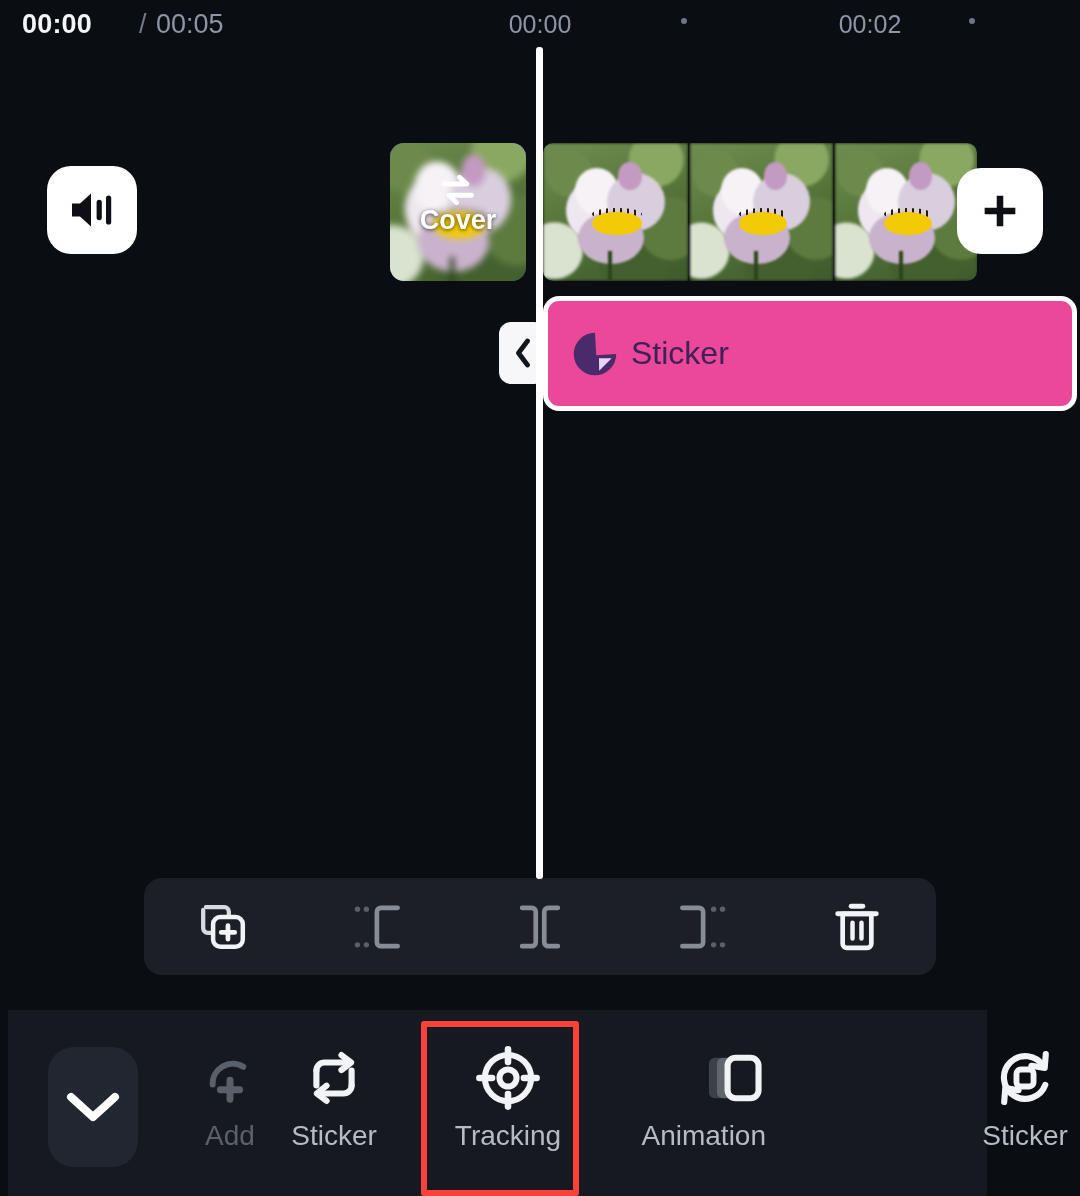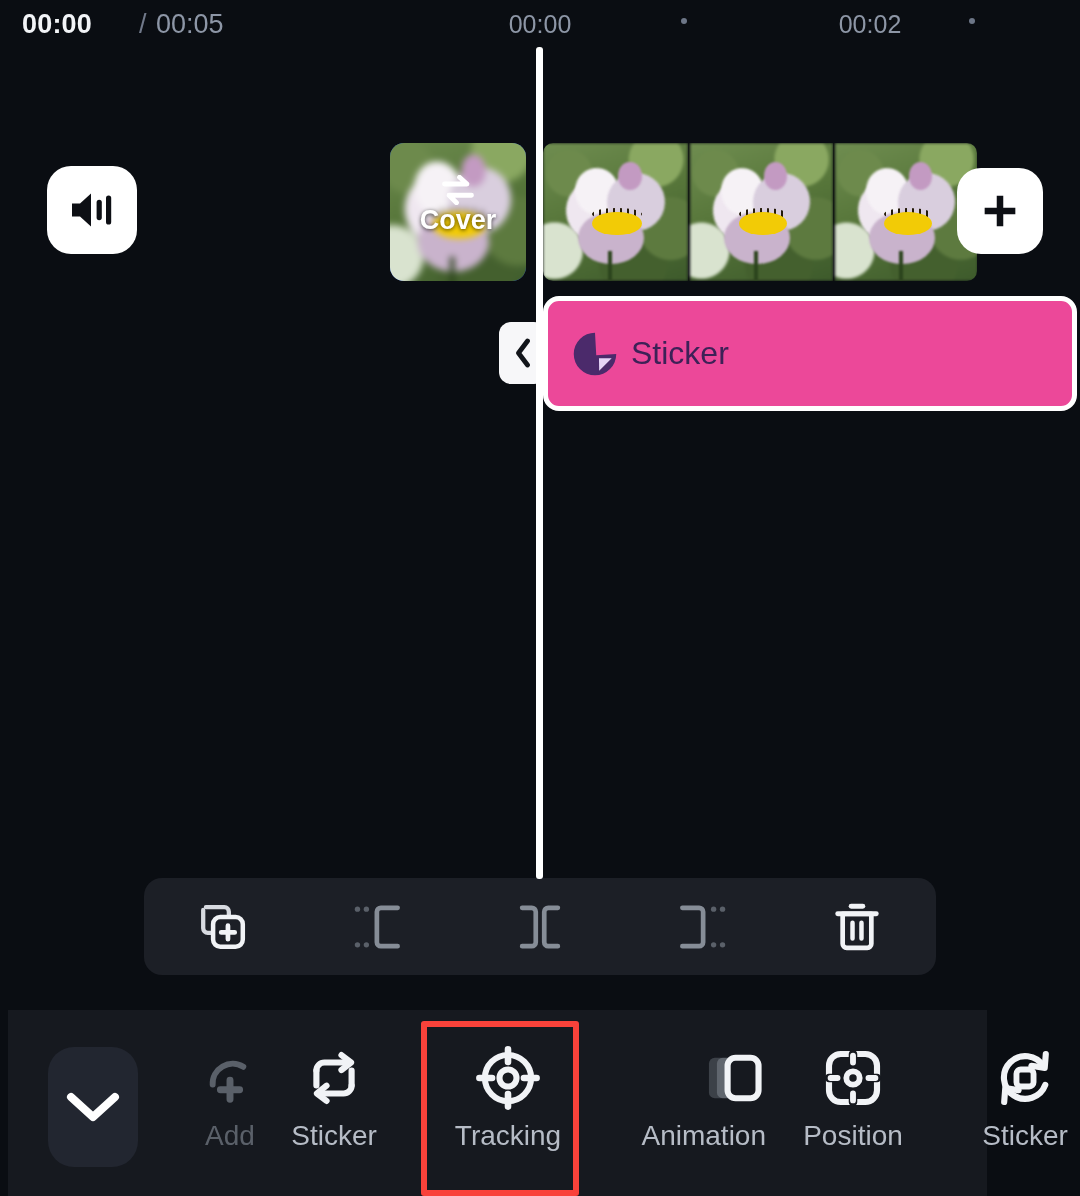--- a/index.html
+++ b/index.html
@@ -329,31 +329,20 @@
         <div class="nav-item" style="left: 584px; align-items: flex-end;">
           <div class="nav-icon">
             <svg width="64" height="64" viewBox="0 0 24 24">
               <rect x="2.6" y="4.4" width="7" height="15.2" rx="2.2" fill="#3c4148"></rect>
               <rect x="5.6" y="4.4" width="7" height="15.2" rx="2.2" fill="#60666e"></rect>
               <rect x="9.6" y="4.4" width="11.6" height="15.2" rx="3" stroke="#f1f3f6" stroke-width="2.3" fill="#16191f"></rect>
             </svg>
           </div>
           <div class="nav-label">Animation</div>
         </div>
-        <div class="nav-item" style="left: 758px;">
-          <div class="nav-icon">
-            <svg width="64" height="64" viewBox="0 0 24 24">
-              <rect x="3" y="3" width="18" height="18" rx="4.4" stroke="#f1f3f6" stroke-width="2.3" fill="none"></rect>
-              <circle cx="12" cy="12" r="2.5" stroke="#f1f3f6" stroke-width="2.2" fill="none"></circle>
-              <path d="M12 3 v3.2 M12 17.8 v3.2 M3 12 h3.2 M17.8 12 h3.2" stroke="#16191f" stroke-width="3.2" stroke-linecap="round"></path>
-              <path d="M12 3.6 v2.6 M12 17.8 v2.6 M3.6 12 h2.6 M17.8 12 h2.6" stroke="#f1f3f6" stroke-width="2.2" stroke-linecap="round"></path>
-            </svg>
-          </div>
-          <div class="nav-label">Position</div>
-        </div>
         <div class="nav-item" style="left: 930px;">
           <div class="nav-icon">
             <svg width="64" height="64" viewBox="0 0 24 24">
               <path d="M18.9 7.6 A8 8 0 1 0 19.6 14.6" stroke="#f1f3f6" stroke-width="2.3" fill="none" stroke-linecap="round"></path>
               <path d="M19.8 3 L19.4 8.2 L14.4 7.4" stroke="#f1f3f6" stroke-width="2.3" fill="none" stroke-linecap="round" stroke-linejoin="round"></path>
               <path d="M4.2 21 L4.6 15.8 L9.6 16.6" stroke="#f1f3f6" stroke-width="2.3" fill="none" stroke-linecap="round" stroke-linejoin="round"></path>
               <rect x="8.8" y="8.8" width="6.4" height="6.4" rx="1.6" stroke="#f1f3f6" stroke-width="2.2" fill="none"></rect>
             </svg>
           </div>
           <div class="nav-label">Sticker</div>

